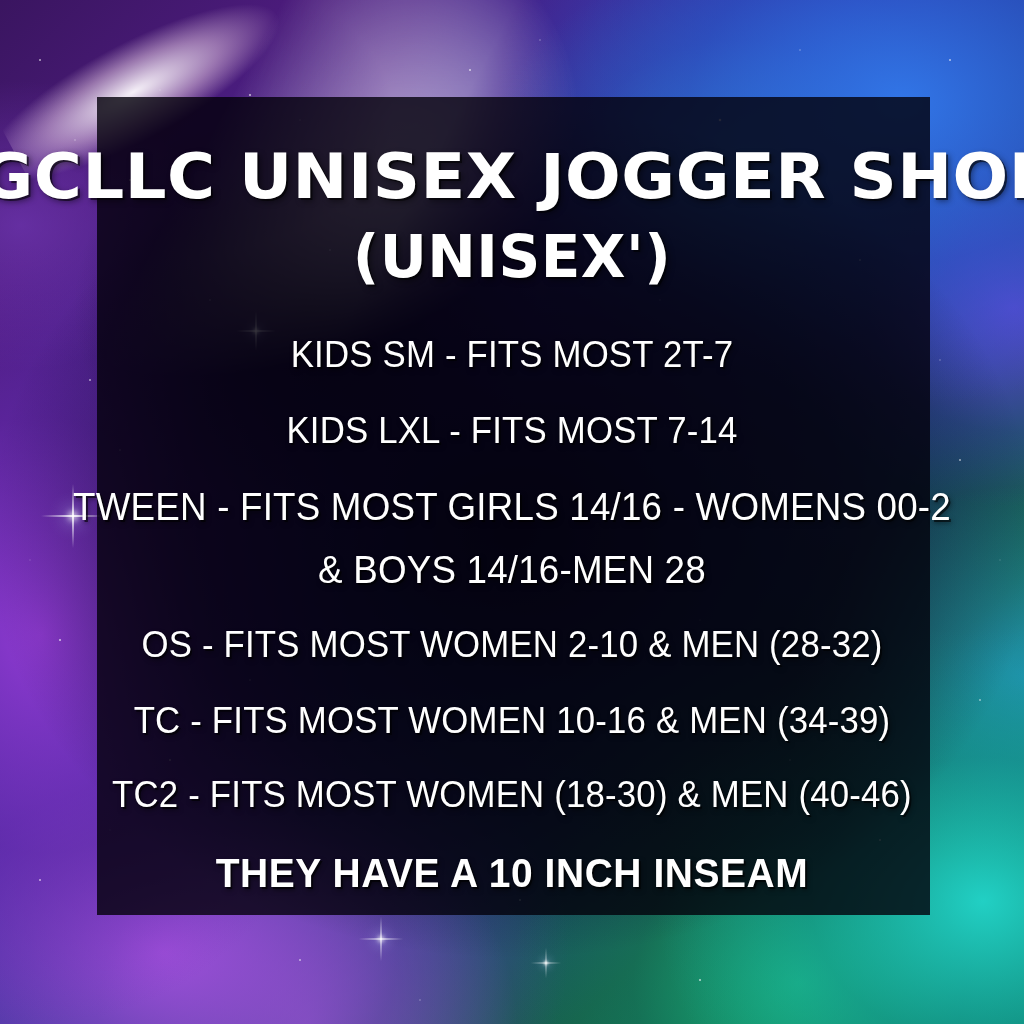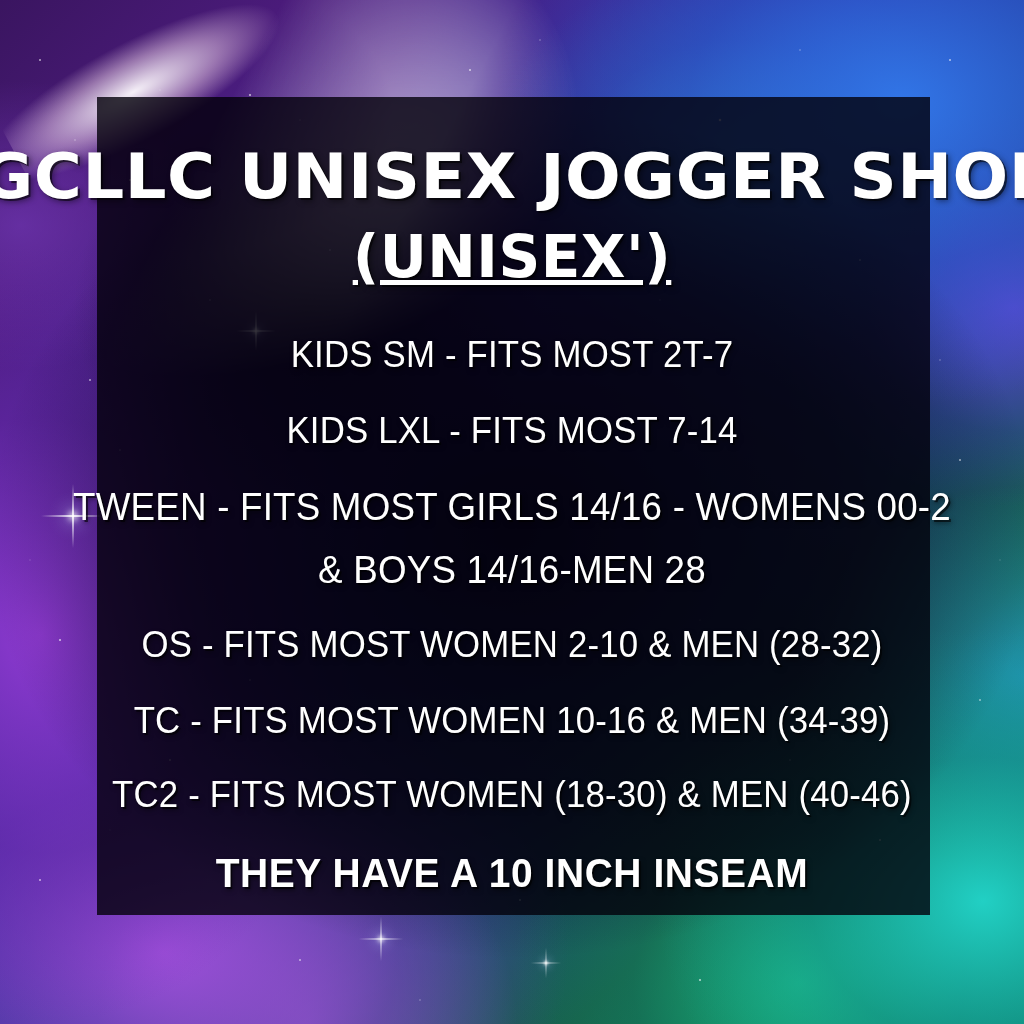--- a/index.html
+++ b/index.html
@@ -209,21 +209,20 @@
     left: 0; right: 0;
     top: 145px;
     transform: scaleX(1.04);
   }
 
   #title-2 {
     position: absolute;
     left: 0; right: 0;
     top: 228px;
     font-size: 58px;
-    text-decoration: underline;
   }
 
   .body-line {
     position: absolute;
     left: 0;
     right: 0;
     font-family: "Liberation Sans", sans-serif;
     font-weight: 400;
     font-size: 37px;
     line-height: 1.0;

